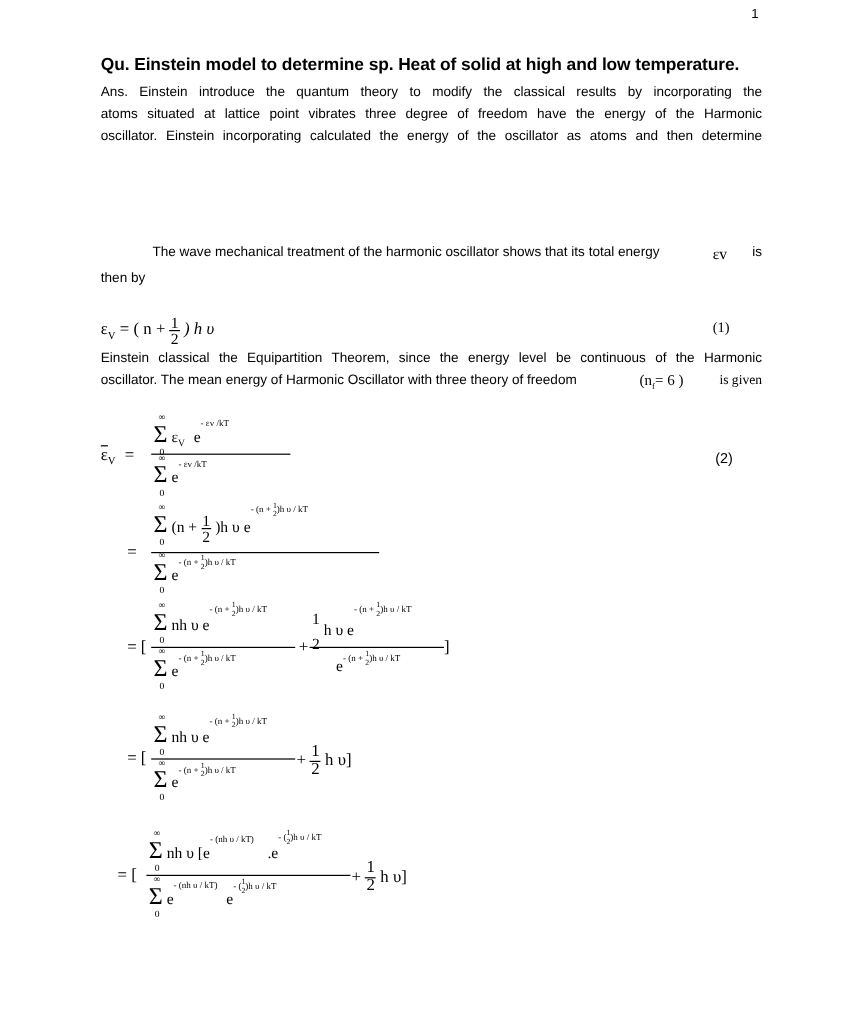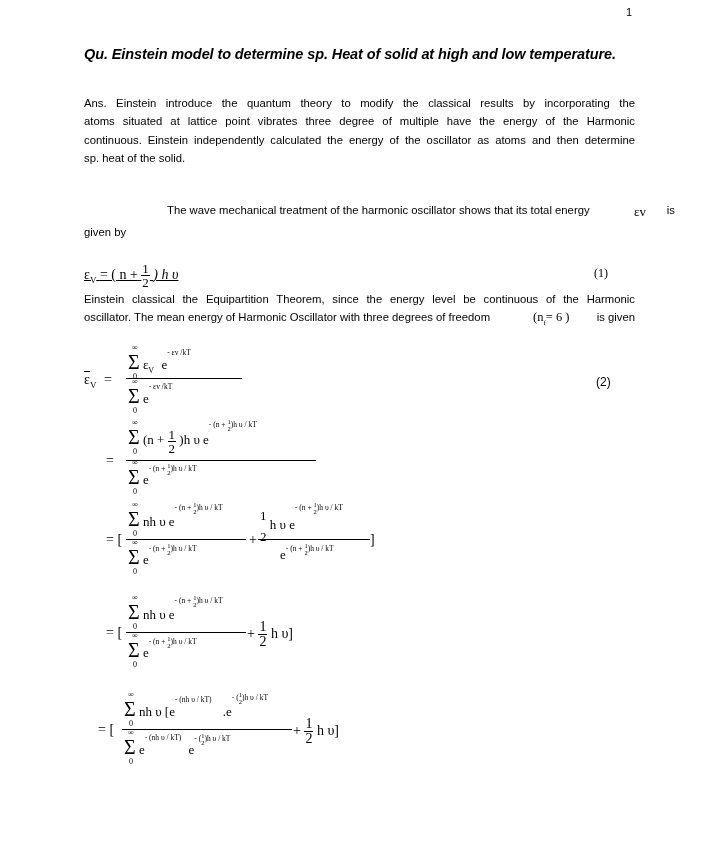--- a/index.html
+++ b/index.html
@@ -1,19 +1,19 @@
 <!DOCTYPE html>
 <html><head>
 <meta charset="utf-8">
 <style>
   html, body { margin:0; padding:0; background:#fff; }
   body { width:720px; height:860px; position:relative; overflow:hidden; color:#000;
          font-family: "Liberation Sans", sans-serif; }
   .page-num { position:absolute; left:626px; top:6px; font-size:11px; }
-  .title { position:absolute; left:84px; top:46px; font-size:14.5px; font-weight:bold; white-space:nowrap; letter-spacing:-0.1px;font-style:italic;}
+  .title { position:absolute; left:84px; top:46px; font-size:14.5px; font-weight:bold; white-space:nowrap; letter-spacing:-0.1px;}
   .para { position:absolute; left:84px; width:551px; font-size:11.3px; line-height:18.3px; text-align:justify; }
   .para .ln { display:block; text-align:justify; text-align-last:justify; white-space:nowrap; height:18.3px; }
   .para .ln.last { text-align-last:left; }
   .serif { font-family:"Liberation Serif", serif; }
   .math { position:absolute; font-family:"Liberation Serif", serif; color:#000; }
   .eqno { position:absolute; font-size:12px; }
   .frac { display:inline-block; vertical-align:middle; text-align:center; }
   .frac > span { display:block; line-height:1; }
   .frac .num { border-bottom:1px solid #000; padding:0 1px; }
   .sig { font-size:20px; line-height:1; position:relative; display:inline-block; }
@@ -24,48 +24,47 @@
   .tinyfrac span { display:block; }
   .hline { position:absolute; height:1px; background:#000; }
   .row { position:absolute; white-space:nowrap; }
 </style>
 </head>
 <body>
 
 <div class="page-num">1</div>
 <div class="title">Qu. Einstein model to determine sp. Heat of solid at high and low temperature.</div>
 
-<div class="para" style="top:94px;">
+<div class="para" style="top:68px;">
   <span class="ln">Ans.  Einstein introduce the quantum theory  to modify the classical results by incorporating  the</span>
-  <span class="ln">atoms  situated  at lattice point vibrates three degree of multiple have the energy of the Harmonic</span>
-  <span class="ln">continuous. Einstein independently calculated the  energy of the oscillator as atoms and then determine</span>
-  <span class="ln last">sp. heat of the solid.</span>
+  <span class="ln">atoms  situated  at lattice point vibrates three degree of freedom have the energy of the Harmonic</span>
+  <span class="ln">oscillator. Einstein incorporating calculated the  energy of the oscillator as atoms and then determine</span>
 </div>
 
-<div class="row" style="left:127px; top:204px; font-size:11.3px; width:508px;margin-left:40px;">
+<div class="row" style="left:127px; top:204px; font-size:11.3px; width:508px;">
   <span>The wave mechanical  treatment of the harmonic oscillator shows that its total energy</span>
   <span class="serif" style="position:absolute; left:467px; top:0; font-size:13px;">εv</span>
   <span style="position:absolute; right:0; top:0;">is</span>
 </div>
-<div class="row" style="left:84px; top:226px; font-size:11.3px;">given by</div>
+<div class="row" style="left:84px; top:226px; font-size:11.3px;">then by</div>
 
-<div class="math row" style="left:84px; top:262px; font-size:14px;text-decoration:underline;">
+<div class="math row" style="left:84px; top:262px; font-size:14px;">
   <span>ε</span><sub style="font-size:9px">V</sub>
   <span>= ( n +</span>
   <span class="frac" style="font-size:13px;"><span class="num">1</span><span>2</span></span>
   <span style="font-style:italic">) h υ</span>
 </div>
 <div class="eqno serif" style="left:594px; top:266px;">(1)</div>
 
 <div class="para" style="top:290px;">
   <span class="ln">Einstein classical the Equipartition Theorem, since  the energy level be continuous of the Harmonic</span>
   <span class="ln last" style="position:relative;">
-    <span>oscillator. The  mean energy of Harmonic Oscillator with three degrees of freedom</span>
+    <span>oscillator. The  mean energy of Harmonic Oscillator with three theory of freedom</span>
     <span class="serif" style="position:absolute; left:449px; font-size:12.5px;"><span>(n</span><sub style="font-size:7px">f</sub><span>= 6 )</span></span>
-    <span style="position:absolute; right:0;">is given</span>
+    <span style="position:absolute; right:0;font-family:Liberation Serif, serif;">is given</span>
   </span>
 </div>
 
 <div class="math" style="left:84px; top:350px; width:240px; height:70px;">
   <div class="row" style="left:0; top:22px; font-size:14px;">
     <span style="text-decoration:overline">ε</span><sub style="font-size:9px">V</sub>
     <span style="margin-left:4px">=</span>
   </div>
   <div class="row" style="left:44px; top:2px; font-size:13px;">
     <span class="sig"><span>Σ</span><span class="ub">∞</span><span class="lb">0</span></span>

